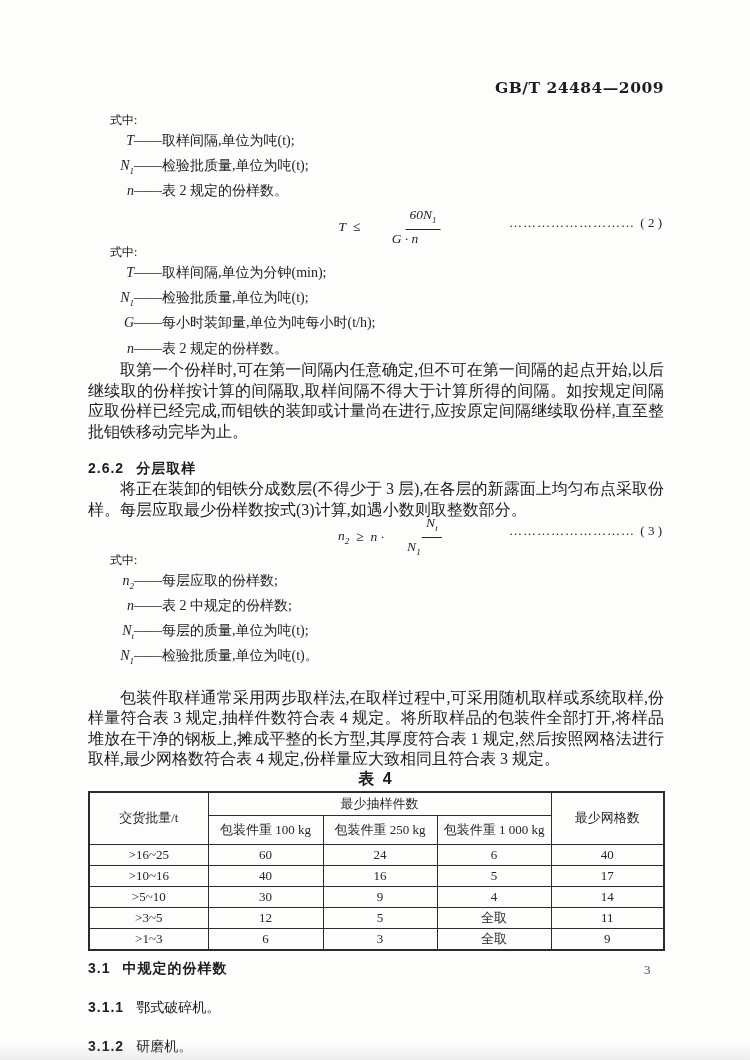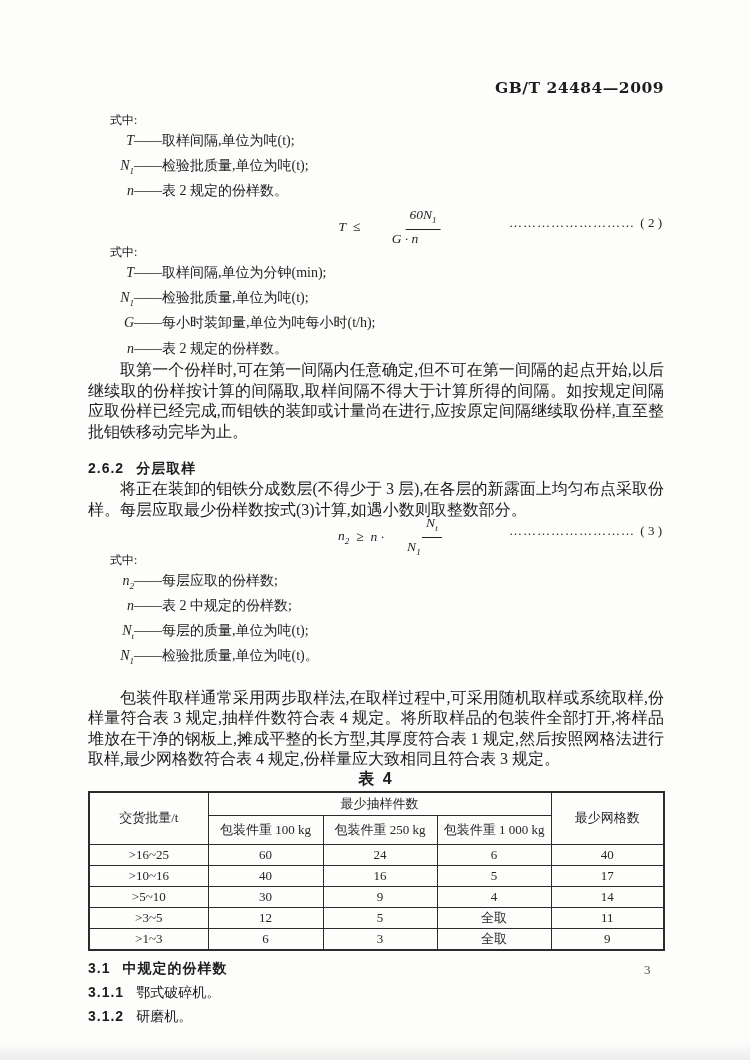--- a/index.html
+++ b/index.html
@@ -64,21 +64,21 @@
   .para.p2{margin-top:0;}
   .para.p3{margin-top:16px;}
   
   .hsec{line-height:20px;font-size:14px;}
   .hsec .h-no{font-family:"Liberation Sans","DejaVu Sans",sans-serif;font-weight:bold;letter-spacing:1px;}
   .hsec .h-title{font-family:"Liberation Sans","DejaVu Sans",sans-serif;font-weight:bold;margin-left:12px;letter-spacing:1px;}
   .hsec.h262{margin-top:16px;}
   .hsec.h263{margin-top:-2px;}
   .hsec.h3{margin-top:16px;}
   .hsec.h31{margin-top:7px;}
-  .item-row{line-height:20px;font-size:14px;margin-top:3px;}
+  .item-row{line-height:20px;font-size:14px;margin-top:18px;}
   .item-row .h-no{font-family:"Liberation Sans","DejaVu Sans",sans-serif;font-weight:bold;letter-spacing:1px;}
   .item-row .item-text{margin-left:12px;}
   
   .tbl-title{
     text-align:center;font-weight:bold;font-size:16px;line-height:18px;
     font-family:"Liberation Sans","DejaVu Sans",sans-serif;
     margin-top:0;letter-spacing:2px;
   }
   table.t4{
     width:575px;border-collapse:collapse;table-layout:fixed;

